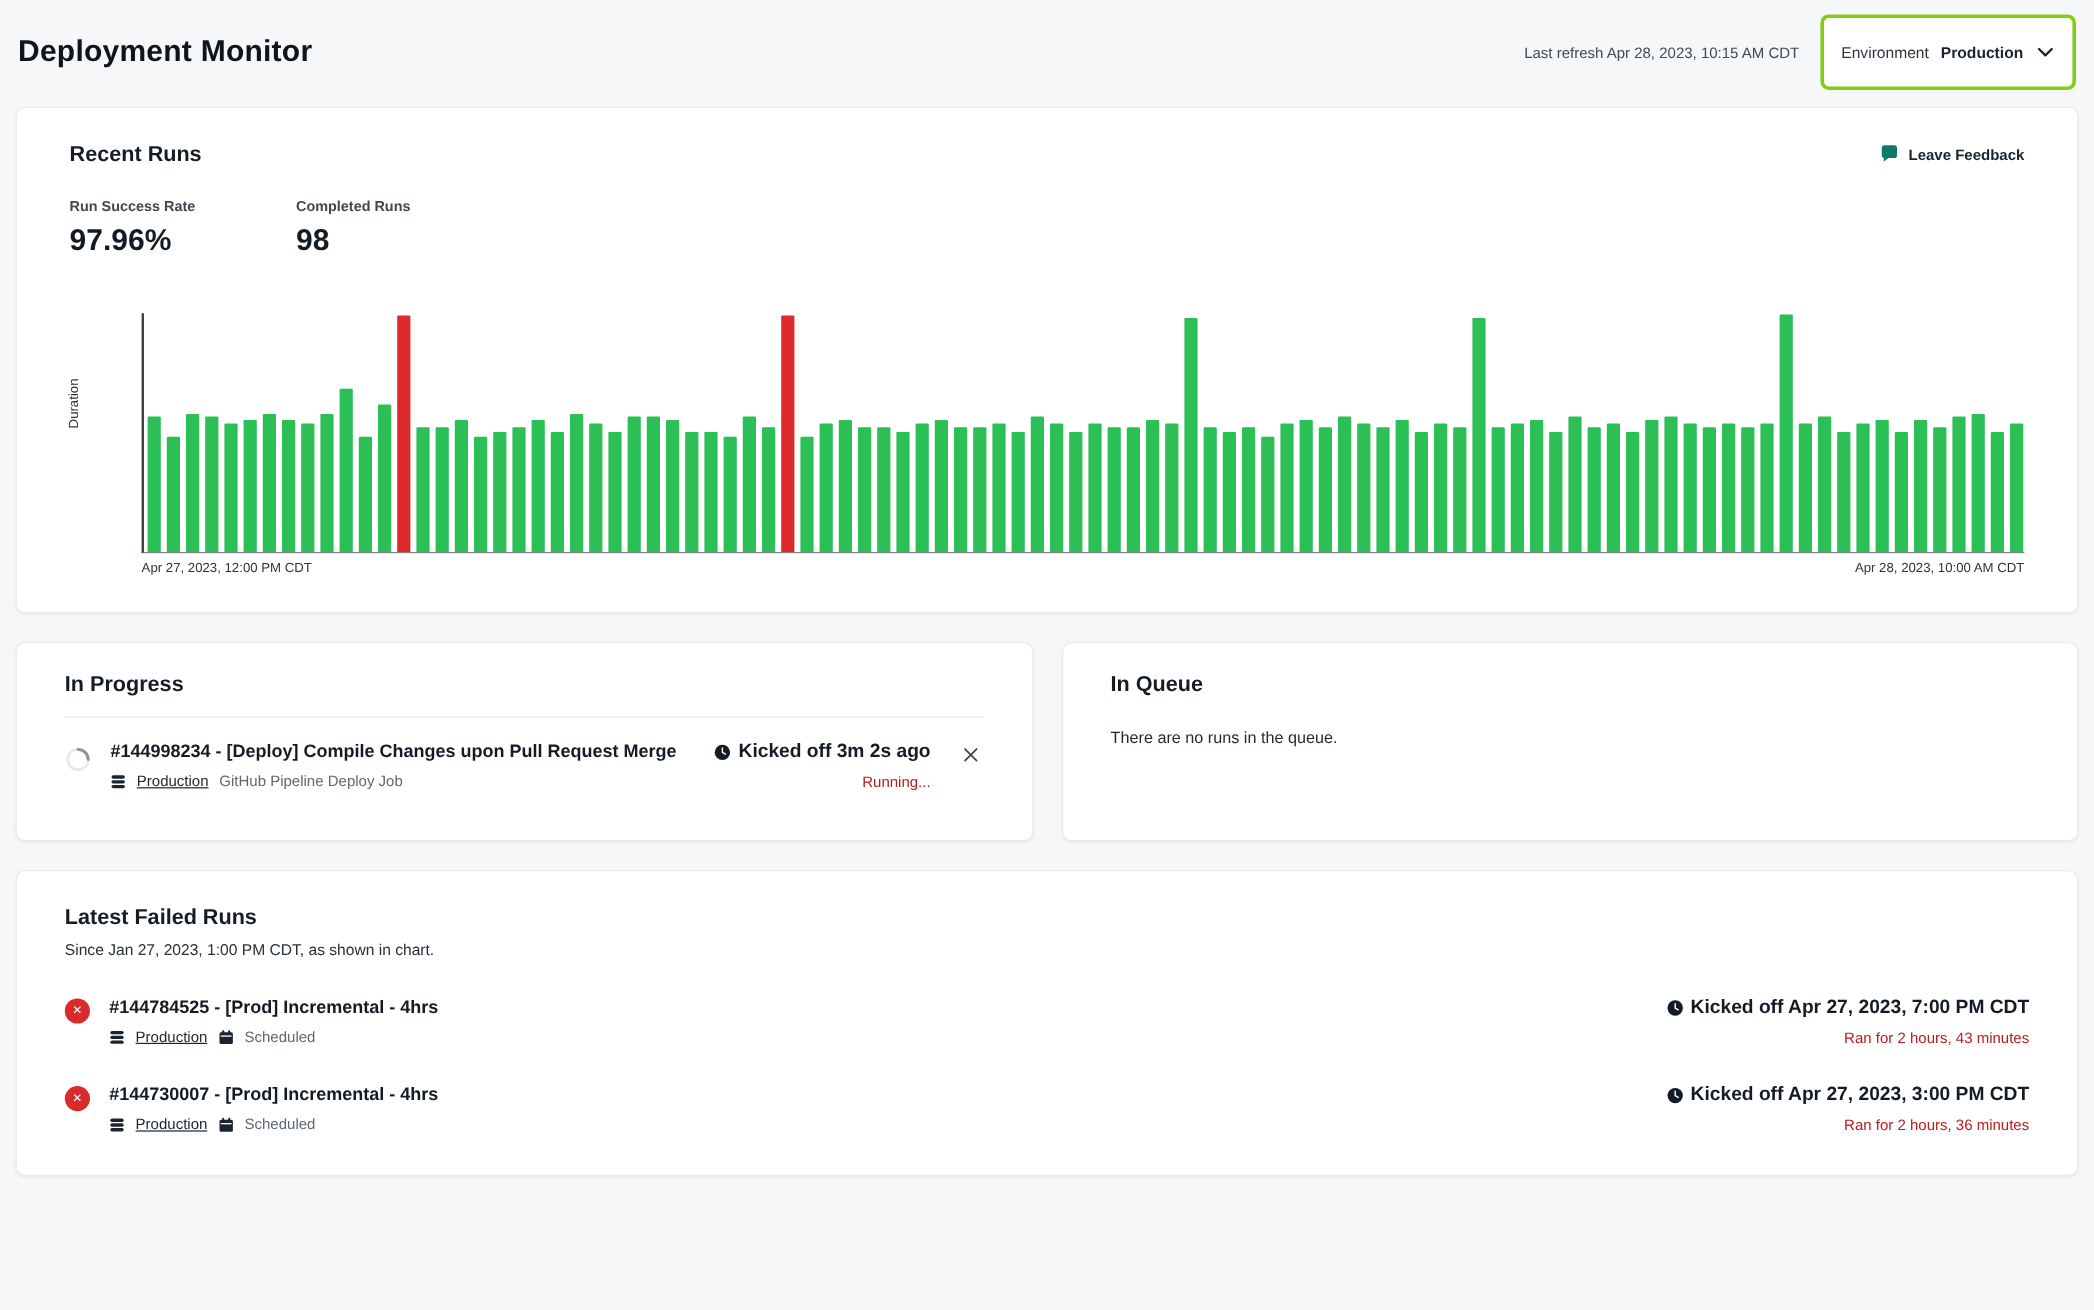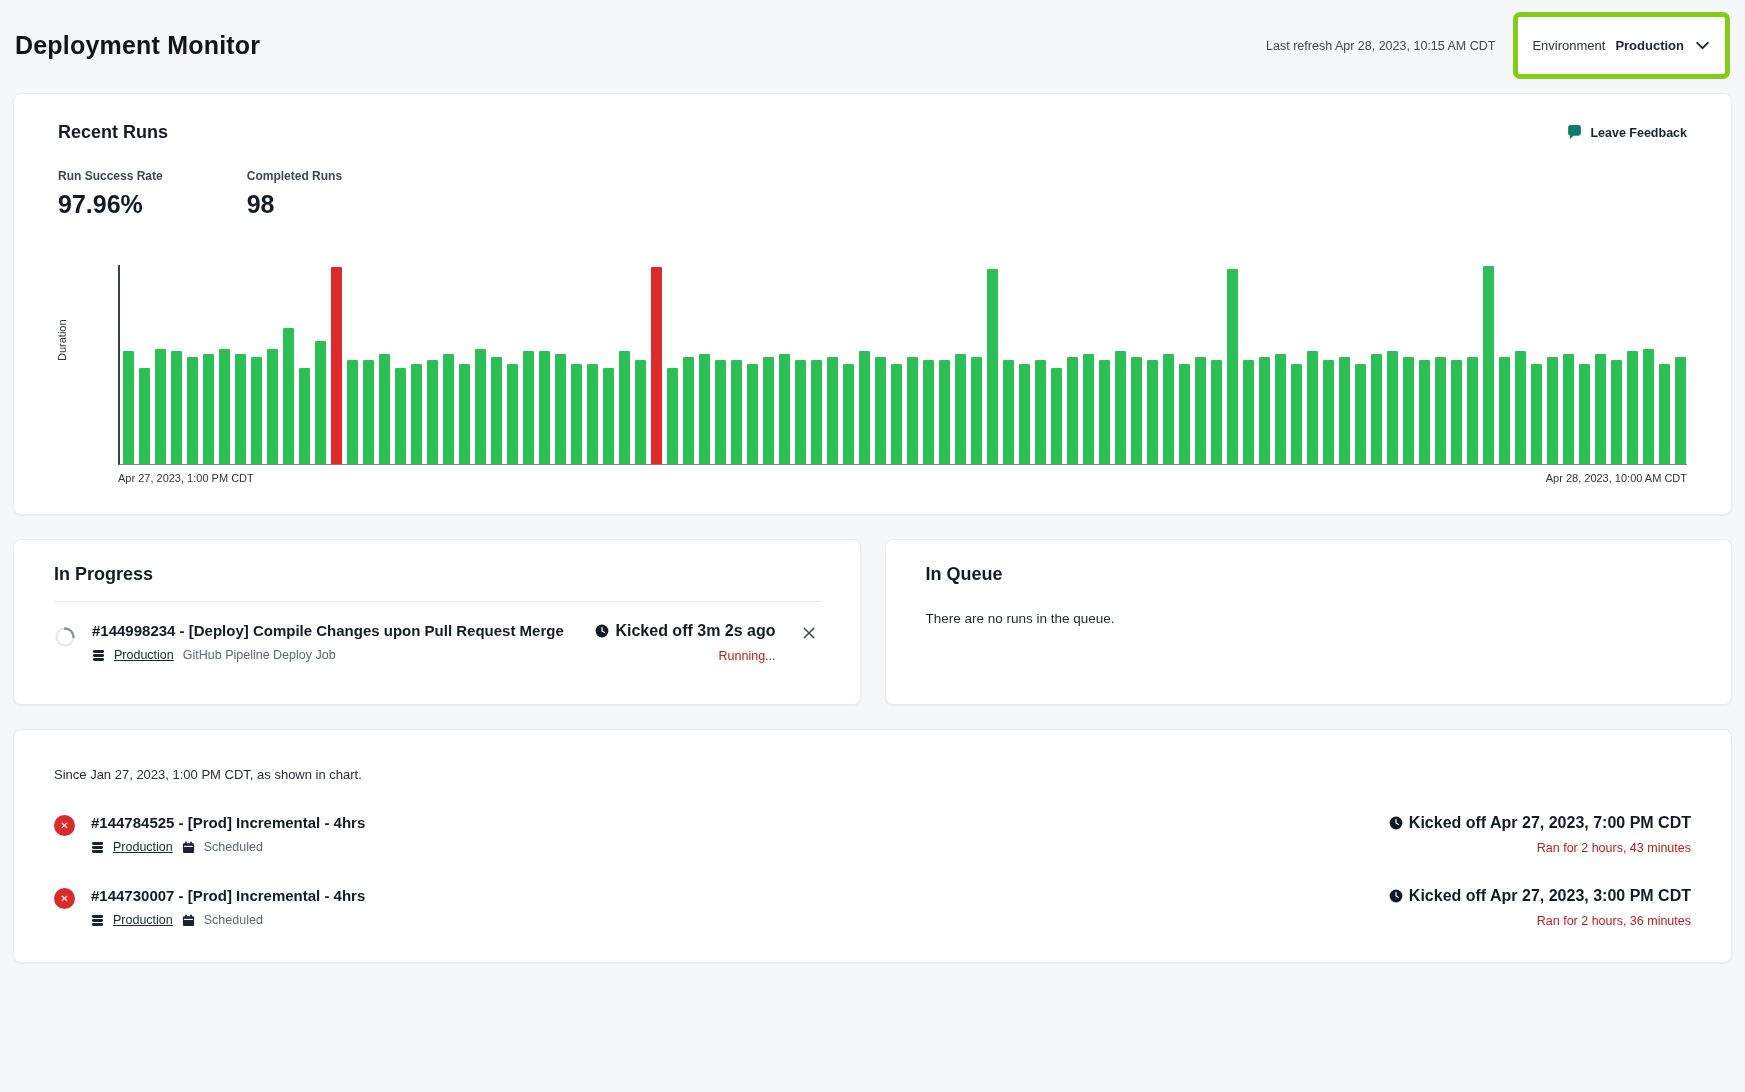--- a/index.html
+++ b/index.html
@@ -13,21 +13,21 @@
   }
   .page { padding: 0 13px; }
 
   
   .top-header { display: flex; align-items: center; justify-content: space-between; padding: 12px 2px 14px 2px; }
   .top-header h1 { font-size: 25px; font-weight: 700; color: #10151c; letter-spacing: .2px; }
   .header-right { display: flex; align-items: center; gap: 18px; }
   .last-refresh { font-size: 12.5px; color: #3e4a56; }
   .env-select {
     display: flex; align-items: center; gap: 10px;
-    background: #fff; border: 5px solid #84cc16; border-radius: 7px;
+    background: #fff; border: 3px solid #84cc16; border-radius: 7px;
     padding: 20px 14px; font-size: 13px; cursor: pointer;
     font-family: inherit; color: #1a2430;
   }
   .env-select .env-label { color: #2a3540; }
   .env-select .env-value { font-weight: 600; }
 
   
   .card {
     background: #fff; border: 1px solid #eaecee; border-radius: 8px;
     box-shadow: 0 1px 2px rgba(16,24,40,.05);
@@ -244,21 +244,21 @@
             <div class="bar" style="height: 100.4px; background: rgb(43, 191, 85);"></div>
             <div class="bar" style="height: 110.4px; background: rgb(43, 191, 85);"></div>
             <div class="bar" style="height: 104.2px; background: rgb(43, 191, 85);"></div>
             <div class="bar" style="height: 113px; background: rgb(43, 191, 85);"></div>
             <div class="bar" style="height: 115.4px; background: rgb(43, 191, 85);"></div>
             <div class="bar" style="height: 100.4px; background: rgb(43, 191, 85);"></div>
             <div class="bar" style="height: 107.5px; background: rgb(43, 191, 85);"></div>
           </div>
       </div>
       <div class="xlabels">
-        <span>Apr 27, 2023, 1:00 PM CDT</span>
+        <span>Apr 27, 2023, 12:00 PM CDT</span>
         <span>Apr 28, 2023, 10:00 AM CDT</span>
       </div>
     </div>
 
   </section>
 
   <div class="mid-row">
     <section class="card">
       <h2>In Progress</h2>
       <hr class="divider">
@@ -305,20 +305,21 @@
       </div>
     </section>
 
     <section class="card">
       <h2>In Queue</h2>
       <p class="queue-empty">There are no runs in the queue.</p>
     </section>
   </div>
 
   <section class="card failed-runs">
+    <h2>Latest Failed Runs</h2>
     <p class="failed-sub">Since Jan 27, 2023, 1:00 PM CDT, as shown in chart.</p>
 
     <div class="failed-row">
       <span class="err-circle">✕</span>
       <div class="run-main">
         <div class="run-title">#144784525 - [Prod] Incremental - 4hrs</div>
         <div class="run-meta">
           <span class="icon">
             <svg width="13" height="13" viewBox="0 0 14 14" fill="#1a2430">
                 <rect x="1" y="1.2" width="12" height="3" rx="1.5"></rect>

